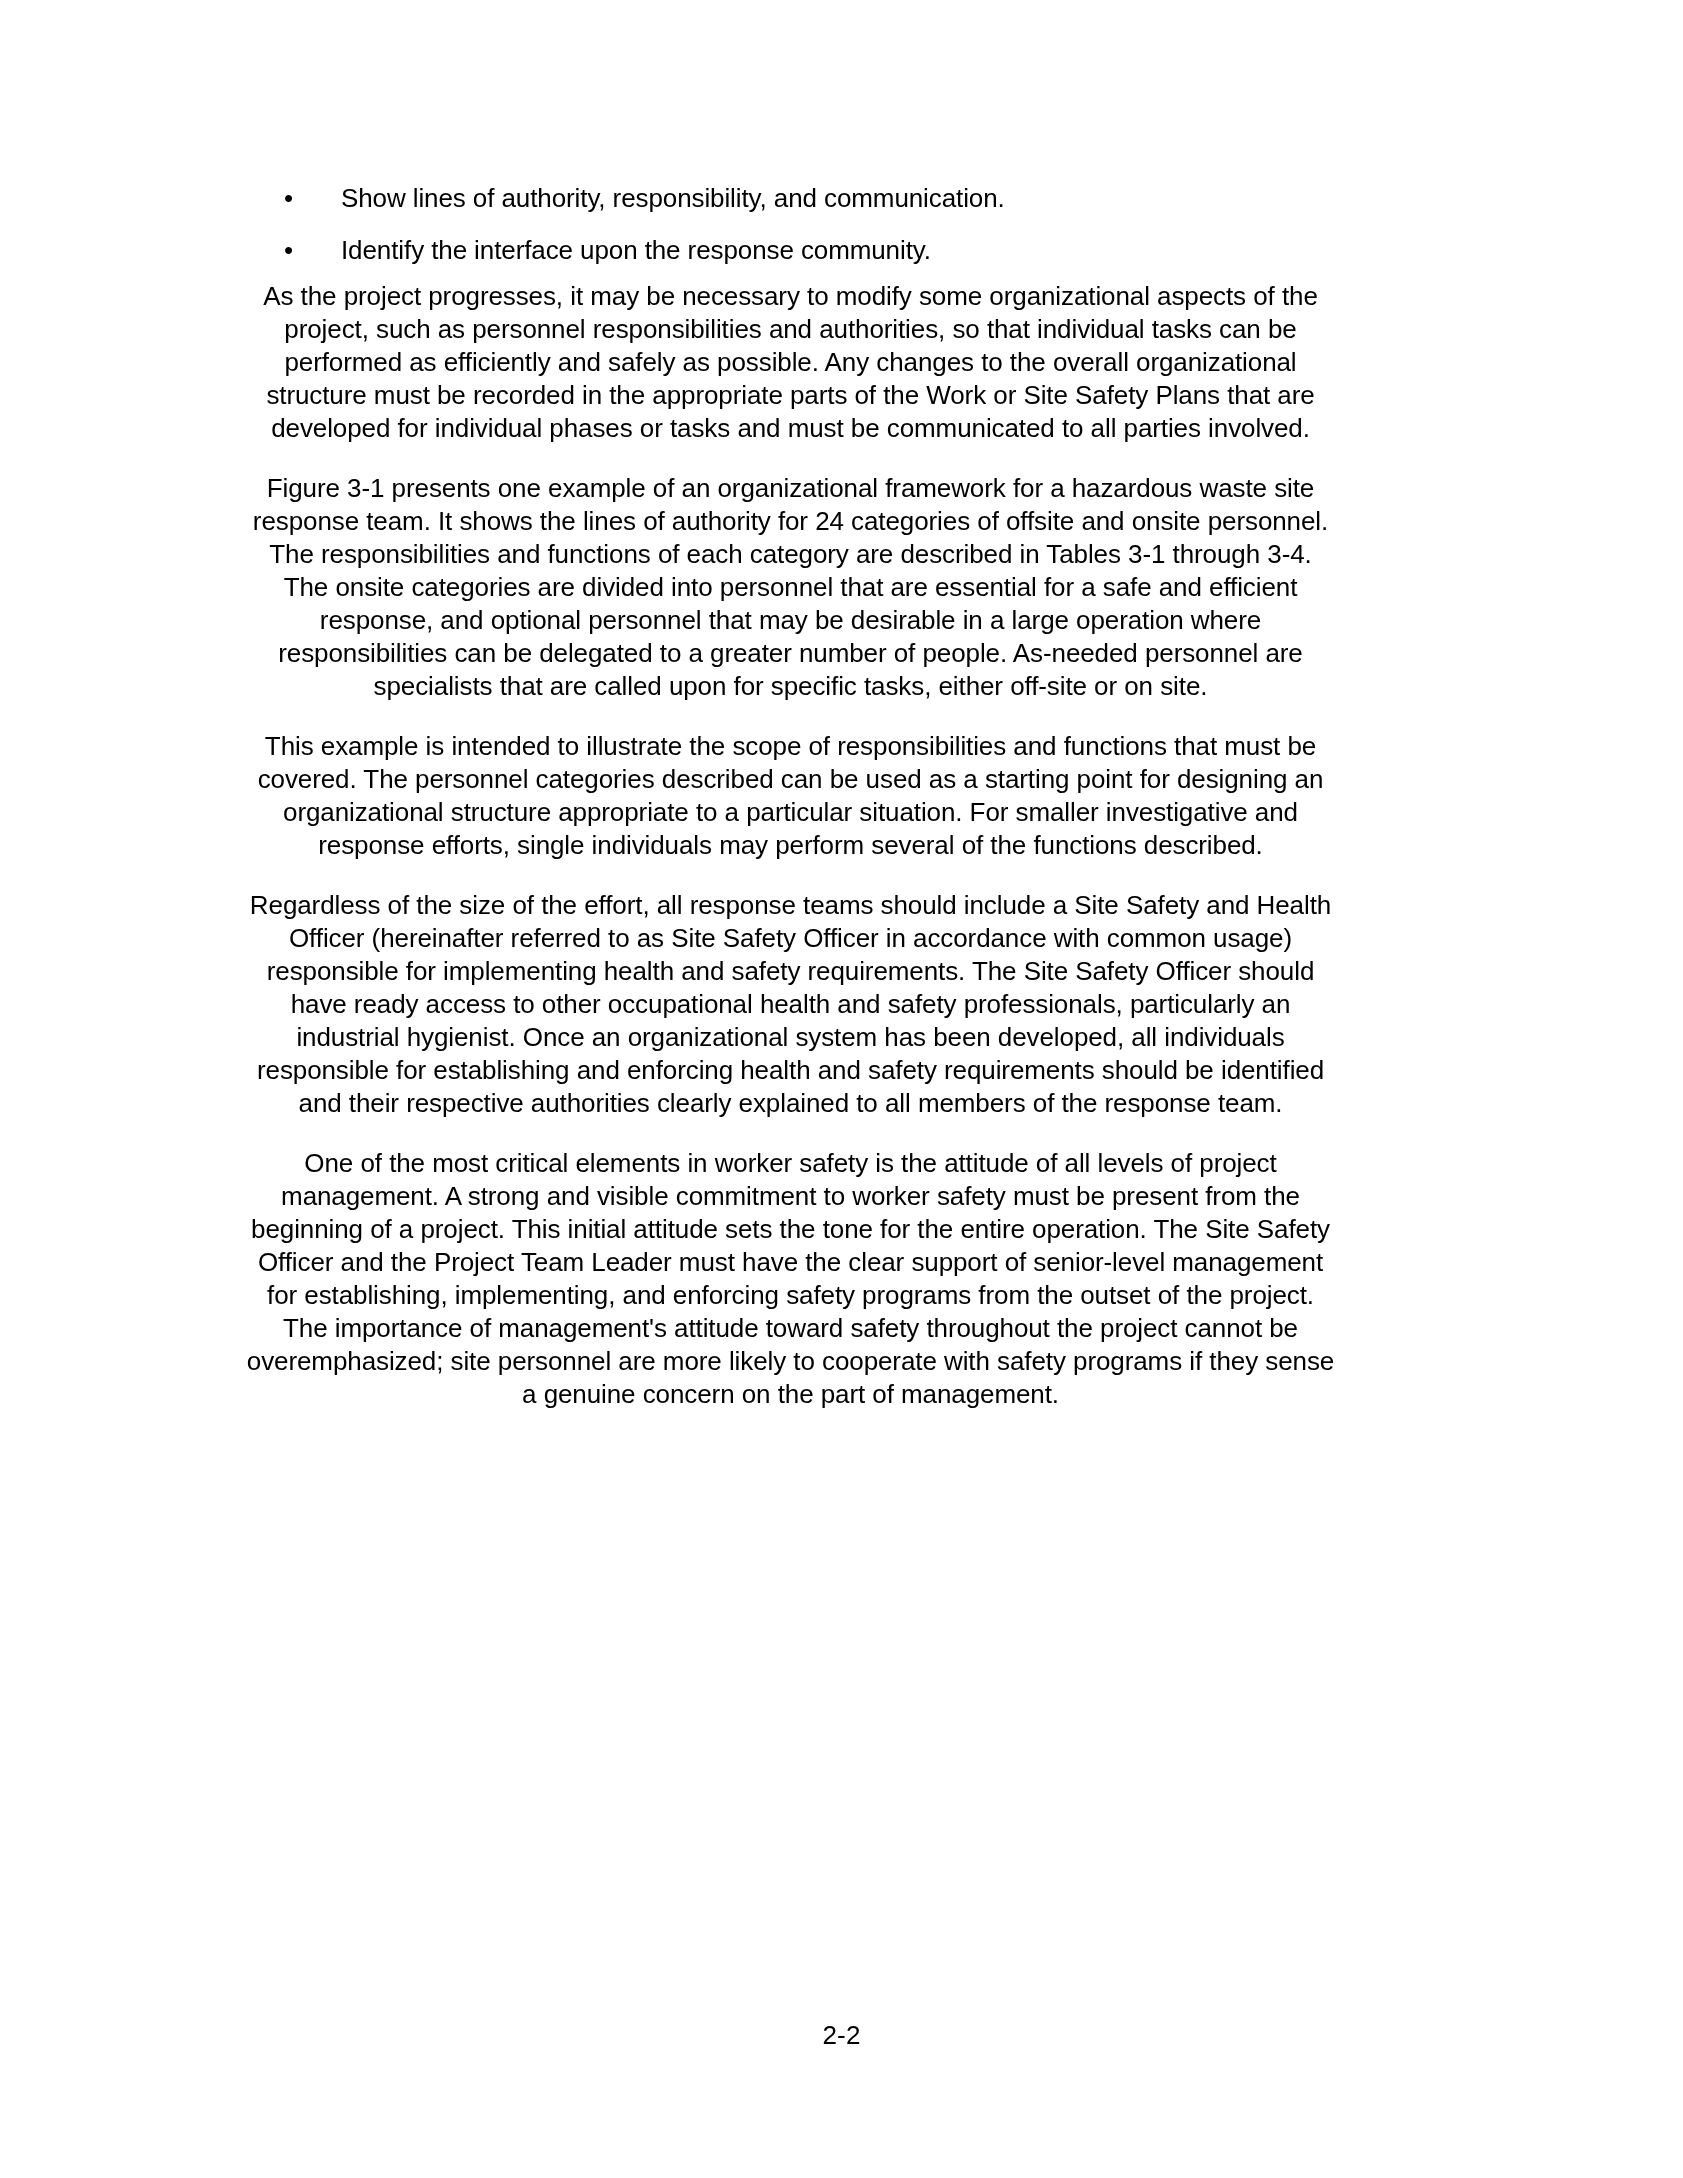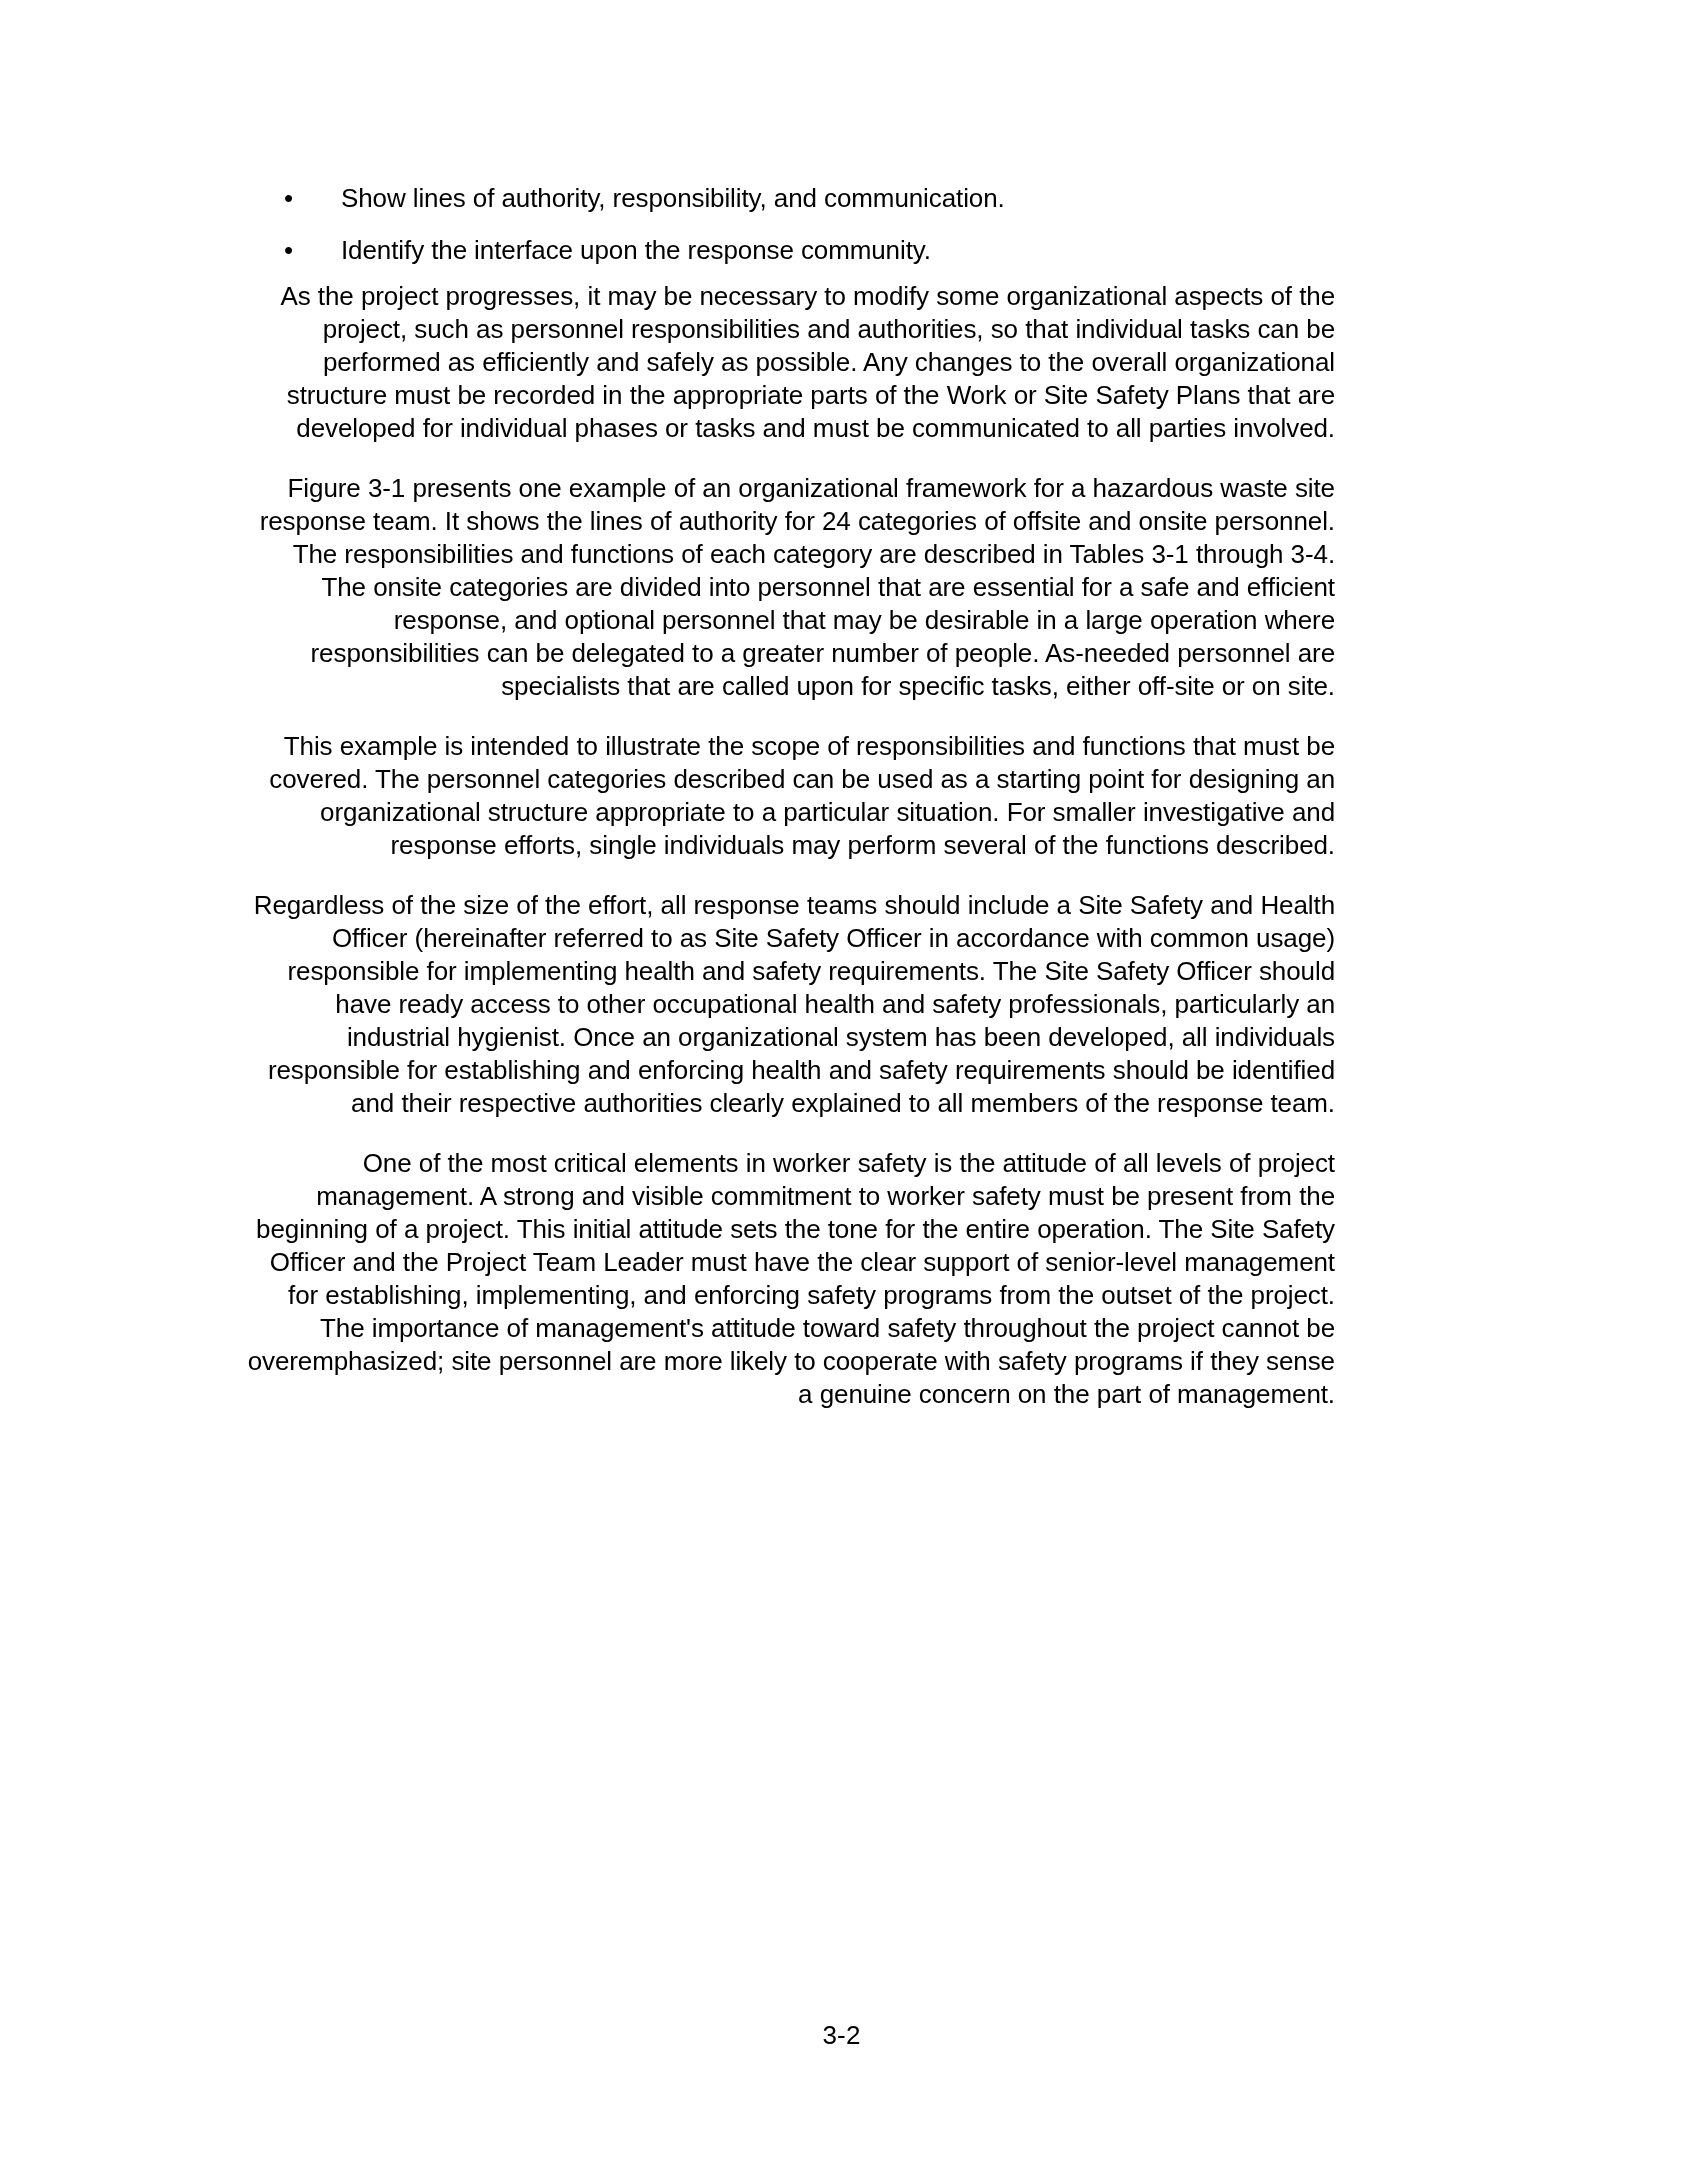--- a/index.html
+++ b/index.html
@@ -43,21 +43,21 @@
     position: absolute;
     left: 38px;
     top: 0;
     font-size: 26px;
     line-height: 44px;
   }
   p.para {
     font-size: 26px;
     line-height: 33px;
     margin: 0 0 27px 0;
-    text-align: right;
+    text-align: center;
     letter-spacing: -0.1px;
     word-spacing: 0.1px;
   }
   .para-first {
     margin-top: 46px;
   }
   .page-number {
     position: absolute;
     left: 0;
     right: 0;
@@ -86,16 +86,16 @@
     </ul>
 
     <p class="para para-first">As the project progresses, it may be necessary to modify some organizational aspects of the project, such as personnel responsibilities and authorities, so that individual tasks can be performed as efficiently and safely as possible.  Any changes to the overall organizational structure must be recorded in the appropriate parts of the Work or Site Safety Plans that are developed for individual phases or tasks and must be communicated to all parties involved.</p>
     <p class="para">Figure 3-1 presents one example of an organizational framework for a hazardous waste site response team.  It shows the lines of authority for 24 categories of offsite and onsite personnel.  The responsibilities and functions of each category are described in Tables 3-1 through 3-4.  The onsite categories are divided into personnel that are essential for a safe and efficient response, and optional personnel that may be desirable in a large operation where responsibilities can be delegated to a greater number of people.  As-needed personnel are specialists that are called upon for specific tasks, either off-site or on site.</p>
     <p class="para">This example is intended to illustrate the scope of responsibilities and functions that must be covered.  The personnel categories described can be used as a starting point for designing an organizational structure appropriate to a particular situation.  For smaller investigative and response efforts, single individuals may perform several of the functions described.</p>
     <p class="para">Regardless of the size of the effort, all response teams should include a Site Safety and Health Officer (hereinafter referred to as Site Safety Officer in accordance with common usage) responsible for implementing health and safety requirements.  The Site Safety Officer should have ready access to other occupational health and safety professionals, particularly an industrial hygienist.  Once an organizational system has been developed, all individuals responsible for establishing and enforcing health and safety requirements should be identified and their respective authorities clearly explained to all members of the response team.</p>
     <p class="para">One of the most critical elements in worker safety is the attitude of all levels of project management.  A strong and visible commitment to worker safety must be present from the beginning of a project.  This initial attitude sets the tone for the entire operation.  The Site Safety Officer and the Project Team Leader must have the clear support of senior-level management for establishing, implementing, and enforcing safety programs from the outset of the project.  The importance of management's attitude toward safety throughout the project cannot be overemphasized; site personnel are more likely to cooperate with safety programs if they sense a genuine concern on the part of management.</p>
 
   </div>
 
-  <div class="page-number">3-2</div>
+  <div class="page-number">2-2</div>
 
 </div>
 
 
 </body></html>

